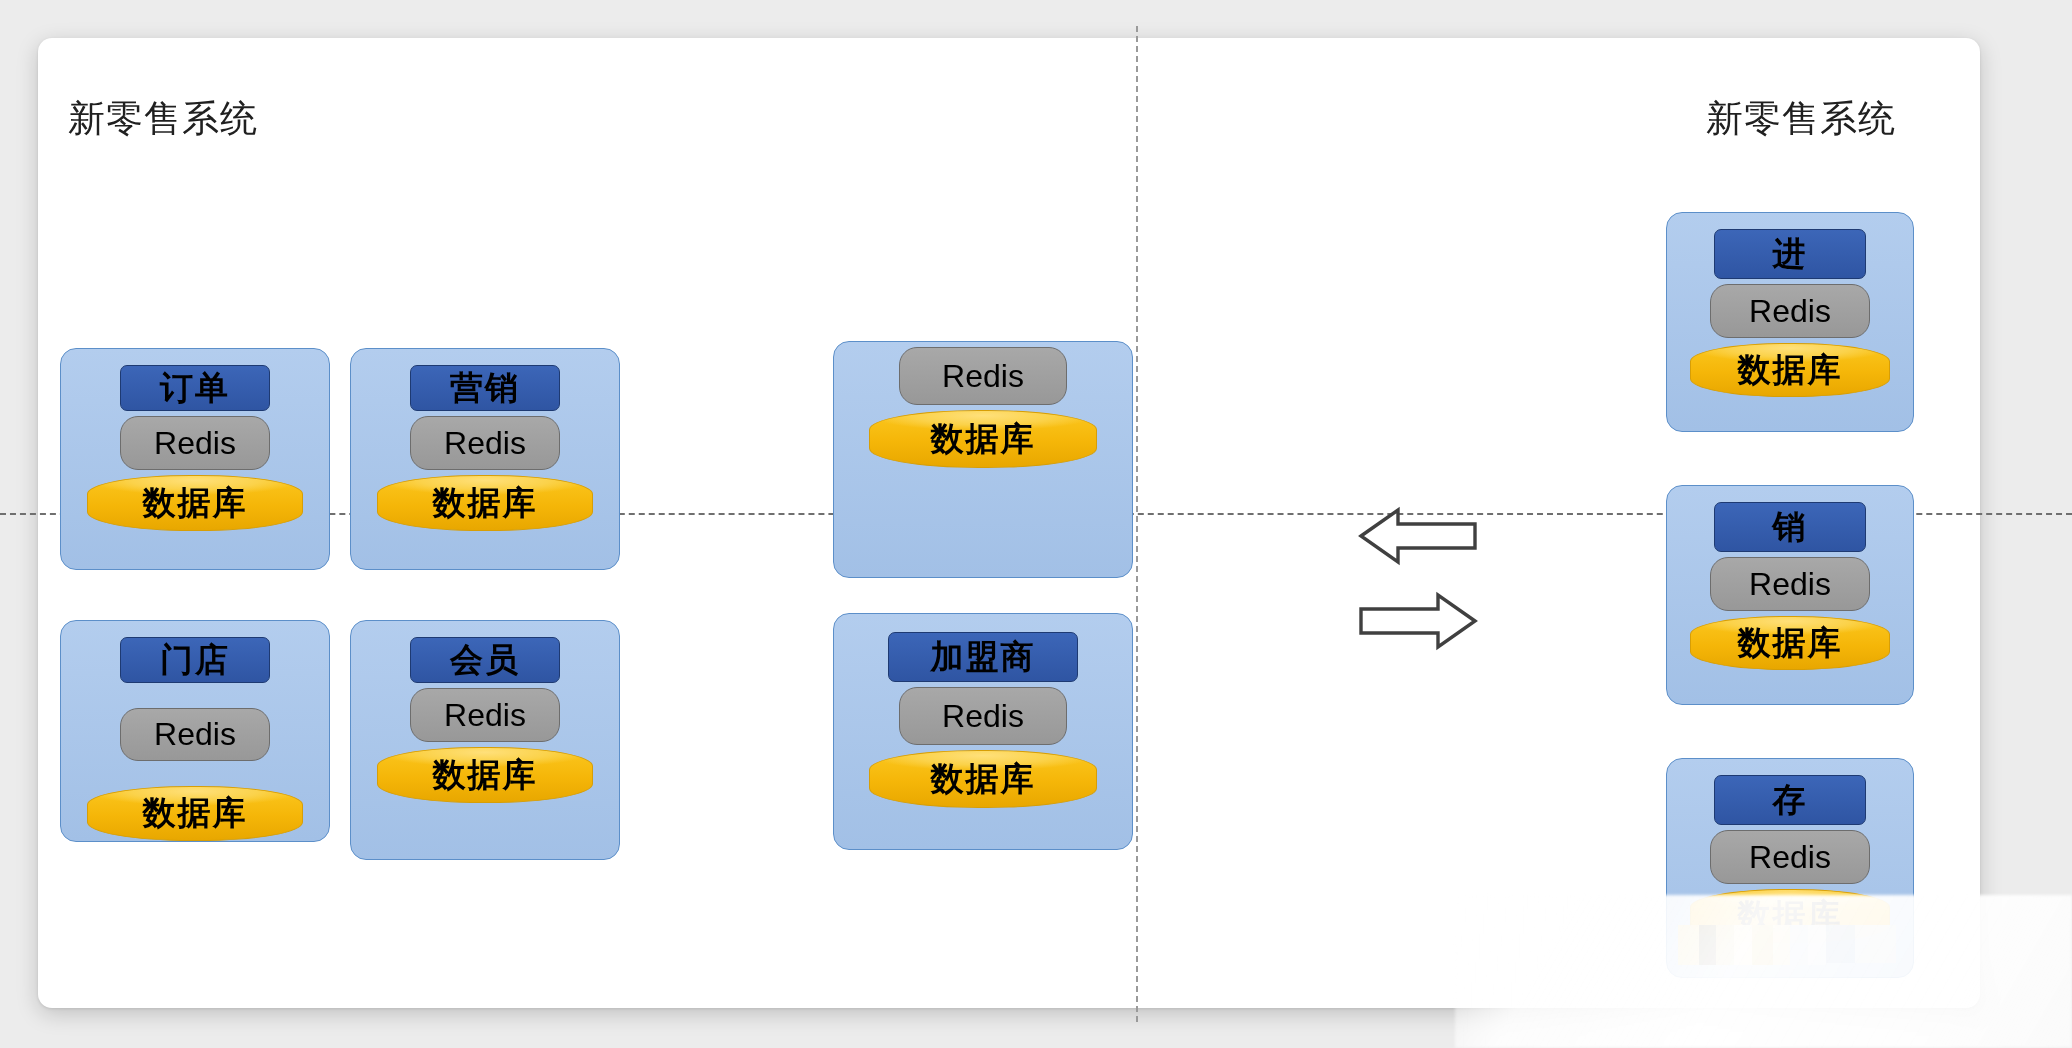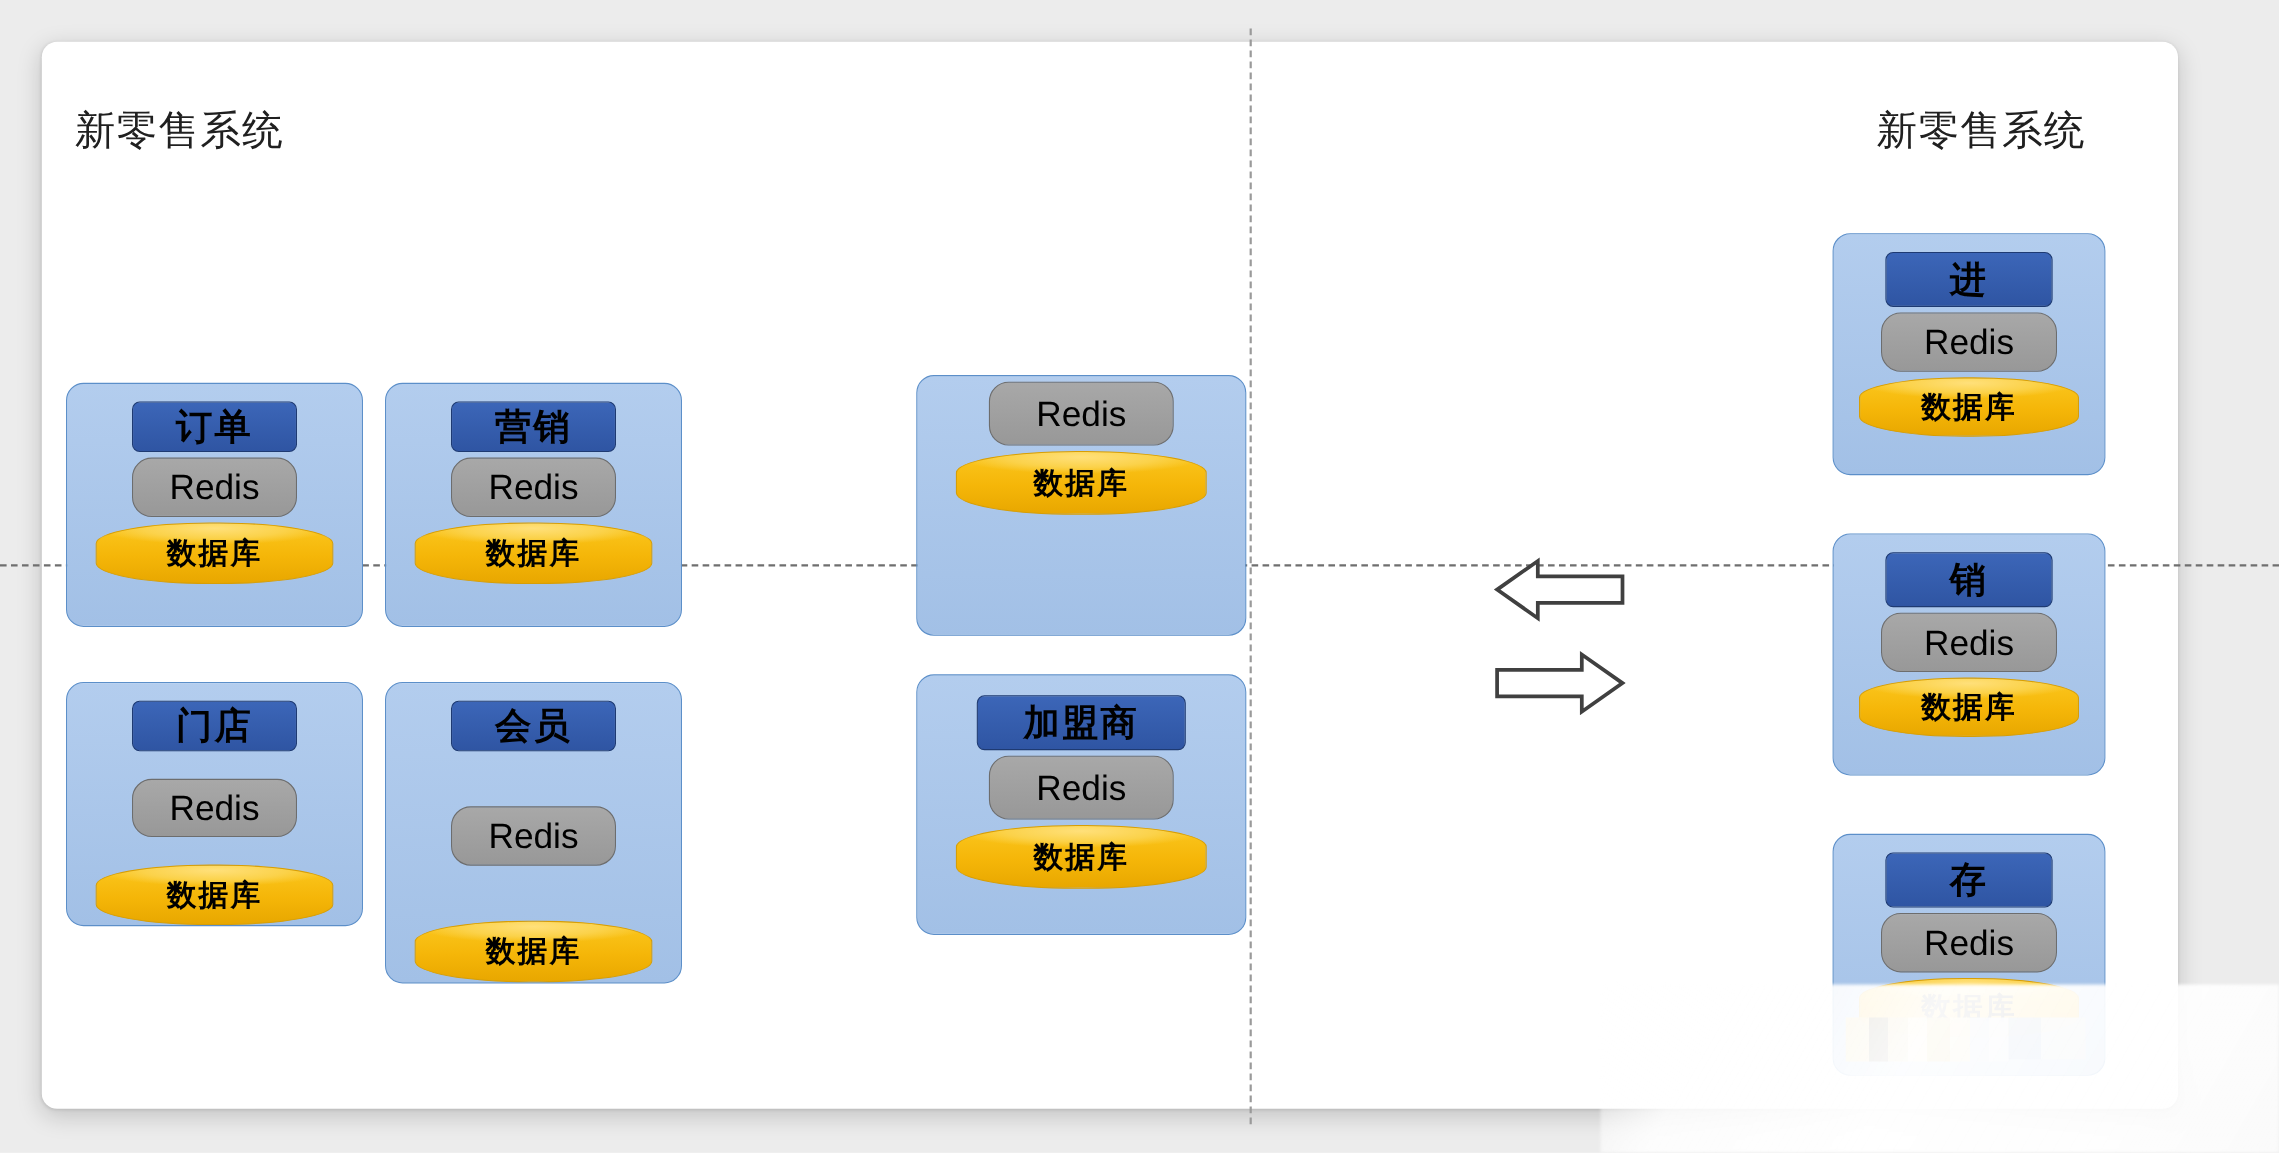--- a/index.html
+++ b/index.html
@@ -90,21 +90,21 @@
     font-weight:normal;
     letter-spacing:0px;
   }
   
   .pill-db{
     background:
       radial-gradient(ellipse 80% 44% at 50% 8%, #ffe07a 0%, #fbd24a 38%, rgba(250,200,40,0) 62%),
       linear-gradient(180deg,#fbc71f 0%,#f5b608 55%,#e8a700 100%);
     border:1px solid #d79e06;
     border-radius:48%/34%;
-    font-size:27px;
+    font-size:33px;
     letter-spacing:2px;
   }
 
   
   .arrow{position:absolute;z-index:5;}
 
   
   #watermark{
     position:absolute;
     left:1455px;top:895px;
@@ -172,21 +172,21 @@
   <div class="pill pill-cache" style="width:168px;height:58px;margin-top:5px;">Redis</div>
   <div class="pill pill-db" style="width:228px;height:58px;margin-top:5px;">数据库</div>
 </div>
 
 <div class="card" style="left:60px;top:620px;width:270px;height:222px;gap:20px;">
   <div class="pill pill-head" style="width:150px;height:46px;margin-top:16px;">门店</div>
   <div class="pill pill-cache" style="width:150px;height:54px;margin-top:5px;">Redis</div>
   <div class="pill pill-db" style="width:216px;height:56px;margin-top:5px;">数据库</div>
 </div>
 
-<div class="card" style="left:350px;top:620px;width:270px;height:274px;justify-content:space-between;">
+<div class="card" style="left:350px;top:620px;width:270px;height:240px;">
   <div class="pill pill-head" style="width:150px;height:46px;margin-top:16px;">会员</div>
   <div class="pill pill-cache" style="width:150px;height:54px;margin-top:5px;">Redis</div>
   <div class="pill pill-db" style="width:216px;height:56px;margin-top:5px;">数据库</div>
 </div>
 
 <div class="card" style="left:833px;top:613px;width:300px;height:237px;">
   <div class="pill pill-head" style="width:190px;height:50px;margin-top:18px;">加盟商</div>
   <div class="pill pill-cache" style="width:168px;height:58px;margin-top:5px;">Redis</div>
   <div class="pill pill-db" style="width:228px;height:58px;margin-top:5px;">数据库</div>
 </div>

